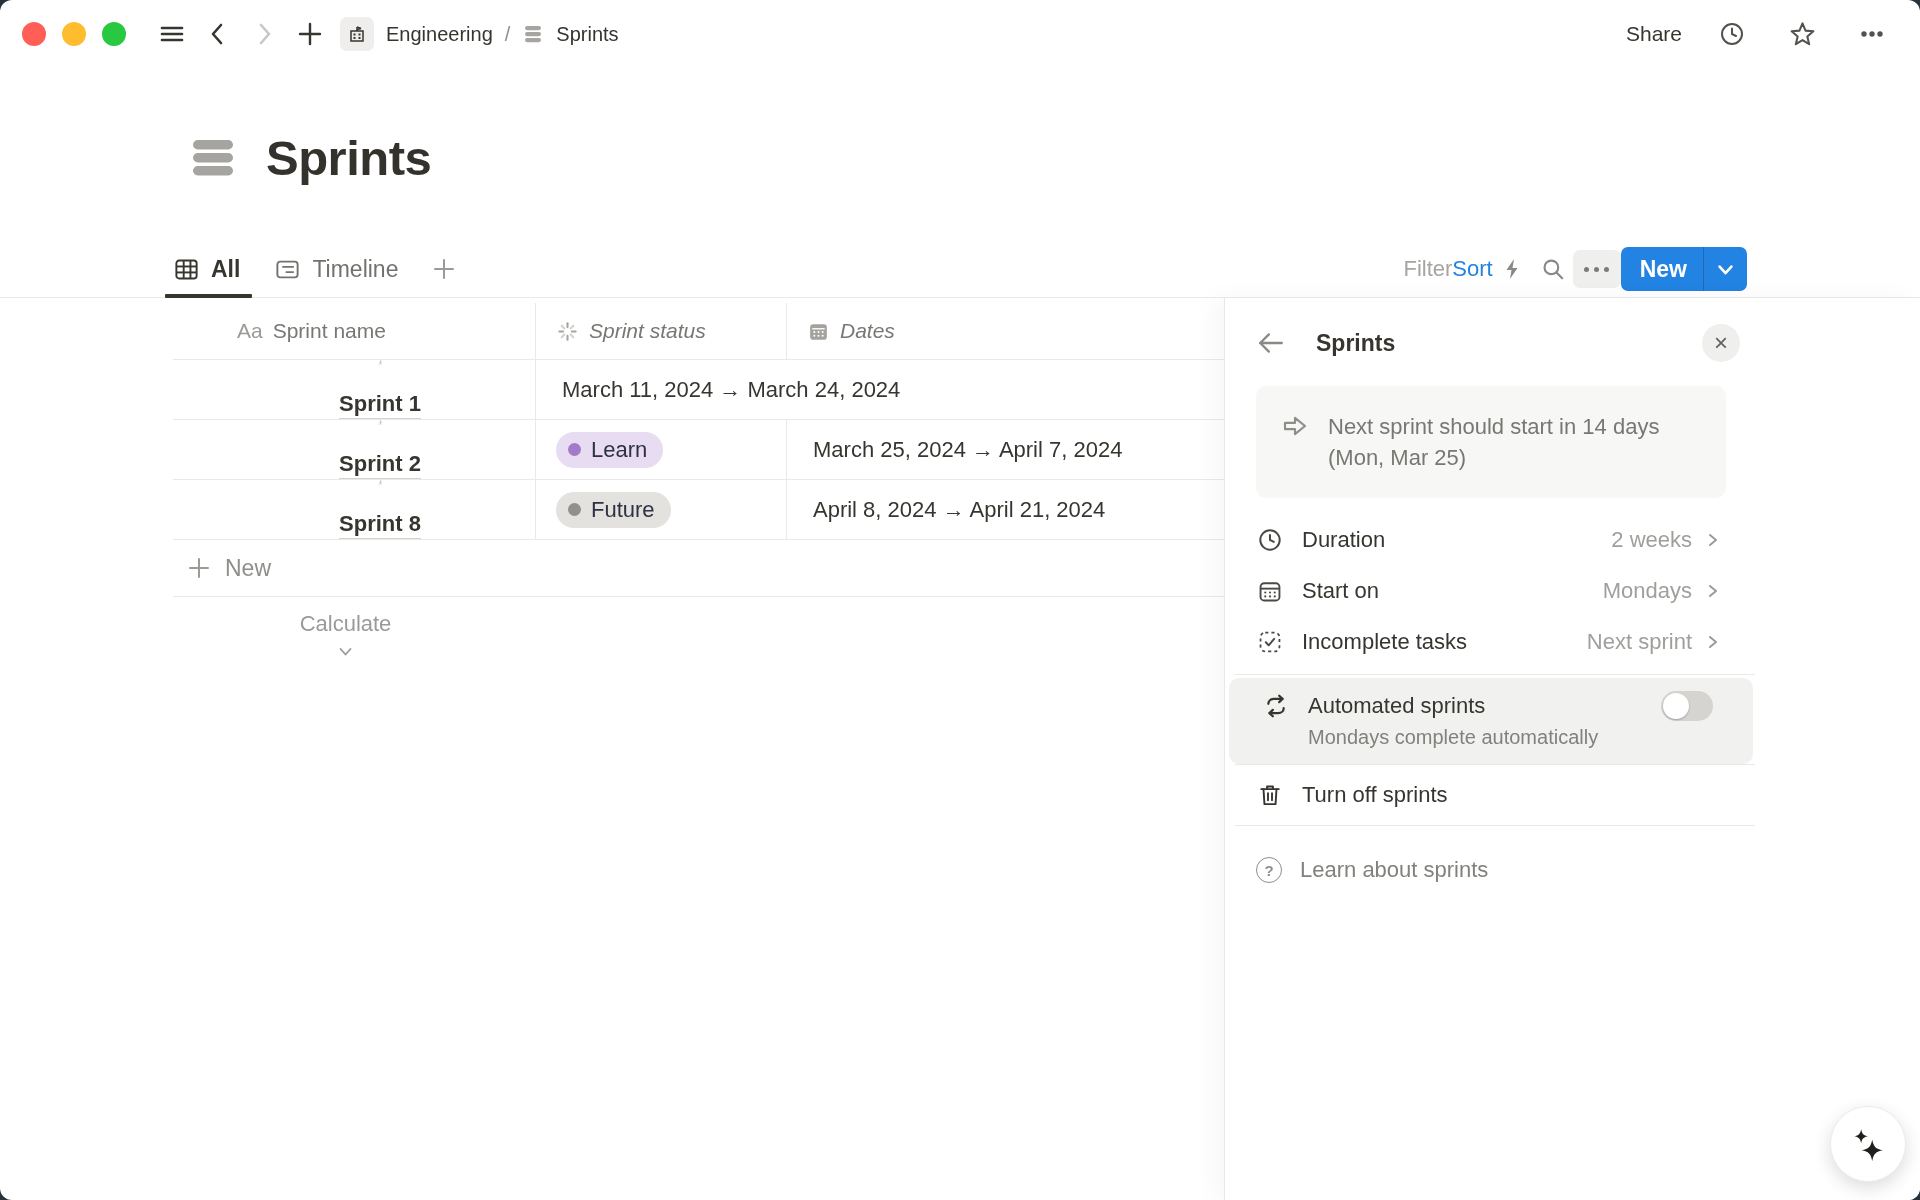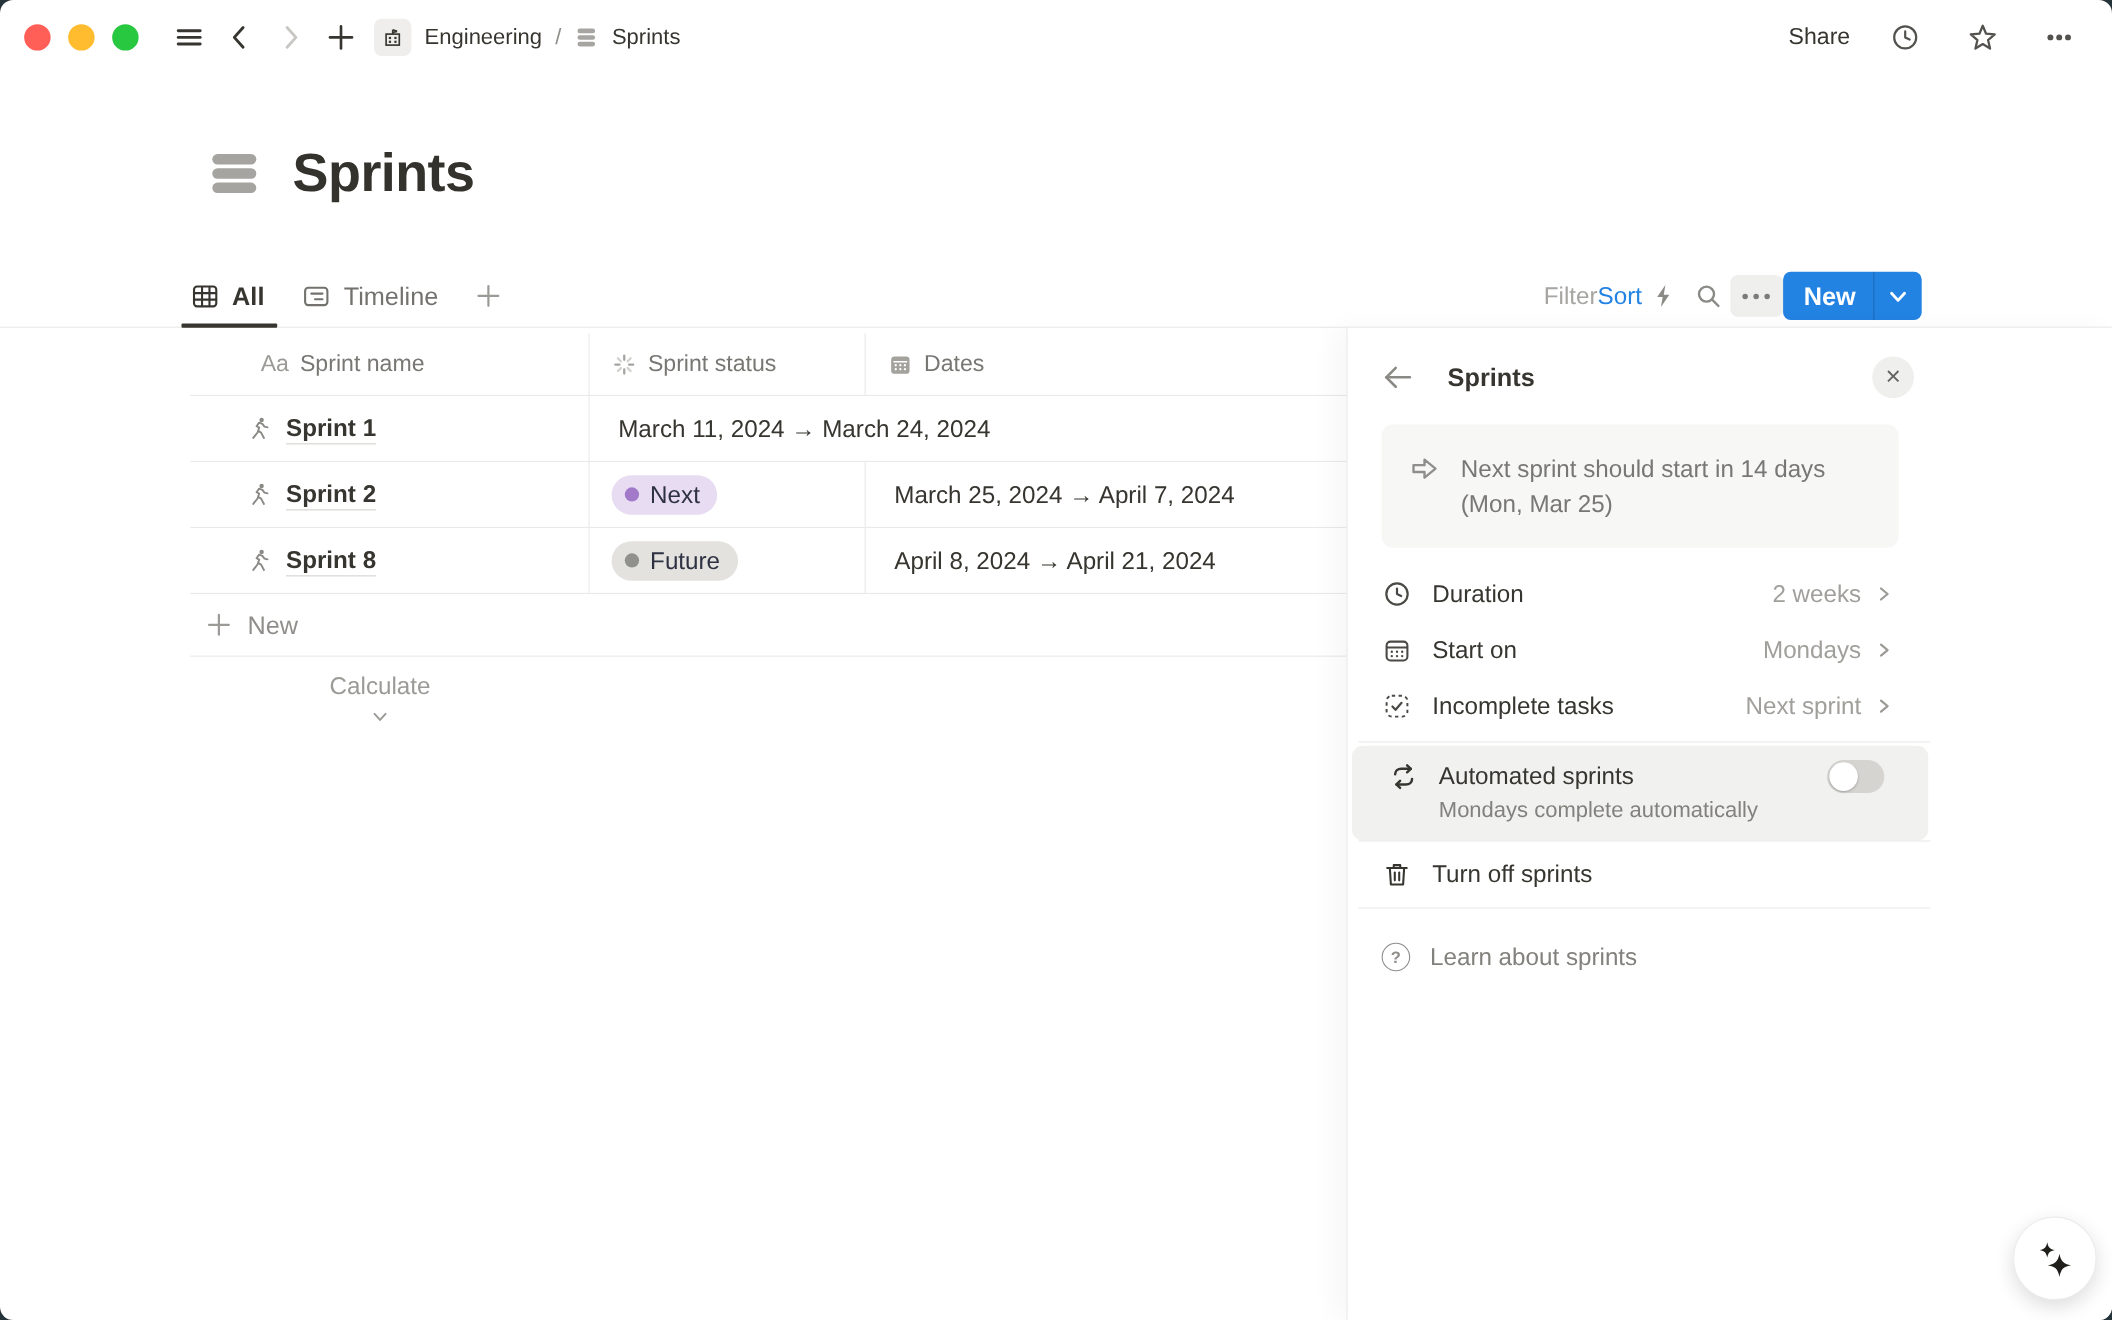--- a/index.html
+++ b/index.html
@@ -44,22 +44,22 @@
   .new-btn .chev{padding:0 13px;display:flex;align-items:center;}
 
   
   .table{position:absolute;left:173px;top:303px;width:1064px;}
   .thead{display:flex;height:57px;border-bottom:1px solid #e9e9e7;color:#787774;font-size:21px;}
   .trow{display:flex;height:60px;border-bottom:1px solid #e9e9e7;font-size:22px;align-items:stretch;}
   .c1{width:363px;border-right:1px solid #e9e9e7;display:flex;align-items:center;}
   .c2{width:251px;border-right:1px solid #e9e9e7;display:flex;align-items:center;}
   .c3{flex:1;display:flex;align-items:center;}
   .th.c1{padding-left:64px;gap:10px;}
-  .th.c2,.th.c3{padding-left:20px;gap:10px;}
-  .cell.c1{padding-left:52px;gap:12px;}
+  .th.c2,.th.c3{padding-left:20px;gap:10px;font-style:italic;}
+  .cell.c1{padding-left:52px;gap:26px;flex-direction:column;}
   .cell.c2{padding-left:20px;}
   .cell.c3{padding-left:26px;color:#37352f;}
   .aa{font-size:21px;color:#9b9a97;letter-spacing:0;}
   .sprint-name{font-weight:600;color:#37352f;border-bottom:1.5px solid #d5d3cd;padding-bottom:1px;}
   .pill{display:inline-flex;align-items:center;gap:10px;height:36px;padding:0 16px 0 12px;border-radius:18px;font-size:22px;color:#2d3142;}
   .pill .dot{width:13px;height:13px;border-radius:50%;}
   .pill.blue{background:#d2e4f4;}.pill.blue .dot{background:#5a8fc2;}
   .pill.purple{background:#e8dcf2;}.pill.purple .dot{background:#a379c9;}
   .pill.gray{background:#e3e2df;}.pill.gray .dot{background:#90908c;}
   .newrow{height:57px;display:flex;align-items:center;gap:14px;color:#8f8e8a;font-size:23px;padding-left:14px;border-bottom:1px solid #e9e9e7;}
@@ -324,21 +324,21 @@
       <div class="cell c1">
         <svg width="23" height="23" viewBox="0 0 24 24">
             <circle cx="13.4" cy="4" r="2.1" fill="#8a8985"></circle>
             <path d="M5.5 21l4-5.2 1.6-4.6M11.1 11.2 8.6 9.9l2.4-3.4 3.1 1.2 2 2.6 2.9.7M15.6 21l-2.7-5-2.4-1.4" fill="none" stroke="#8a8985" stroke-width="1.8" stroke-linecap="round" stroke-linejoin="round"></path>
           </svg>
         <span class="sprint-name">Sprint 2</span>
       </div>
       <div class="cell c2">
         <span class="pill purple">
             <span class="dot"></span>
-            <span>Next</span>
+            <span>Learn</span>
           </span>
       </div>
       <div class="cell c3">
         <span>March 25, 2024 → April 7, 2024</span>
       </div>
     </div>
 
     <div class="trow">
       <div class="cell c1">
         <svg width="23" height="23" viewBox="0 0 24 24">

